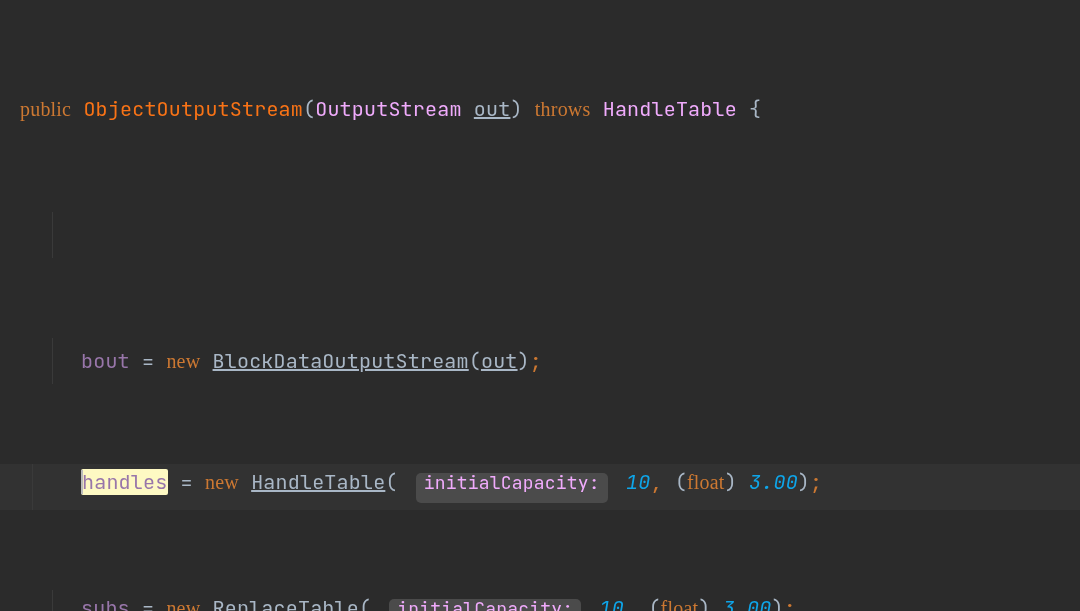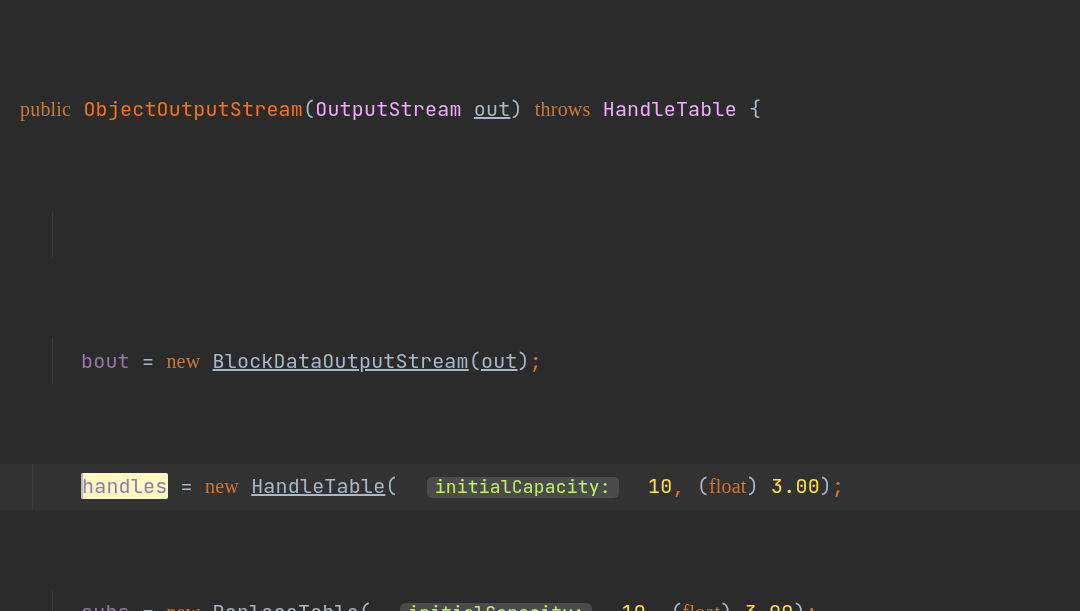--- a/index.html
+++ b/index.html
@@ -29,33 +29,33 @@
     margin-left: -20px;
     padding-left: 20px;
     width: calc(100% + 20px);
   }
   .tok { letter-spacing: 0.2px; }
   .kw    { color: #cc7832; font-family: Liberation Serif, serif; }               
   .type  { color: #f0abfc; margin-top: 41px; }               
   .methdecl { color: #f97316; }            
   .ident { color: #a9b7c6; text-decoration: underline; }               
   .field { color: #9876aa; }
-  .num   { color: #fde047; }
+  .num   { color: #0ea5e9; font-style: italic; }
   .assign, .semi, .comma, .punct2 { color: #cc7832; }
   .plain { color: #a9b7c6; }
 
   
   .hint {
     display: inline-flex;
     align-items: center;
     background: #4b4b4b;
-    color: #bef264;
+    color: #f0abfc;
     border-radius: 5px;
-    padding: 1px 8px 2px 8px;
-    margin: 0 17px;
+    padding: 1px 8px 11px 8px;
+    margin: 0 6px;
     font-size: 18px;
     font-style: normal;
   }
 
   
   .caret {
     display: inline-block;
     width: 2px;
     height: 24px;
     background: #bbbbbb;

